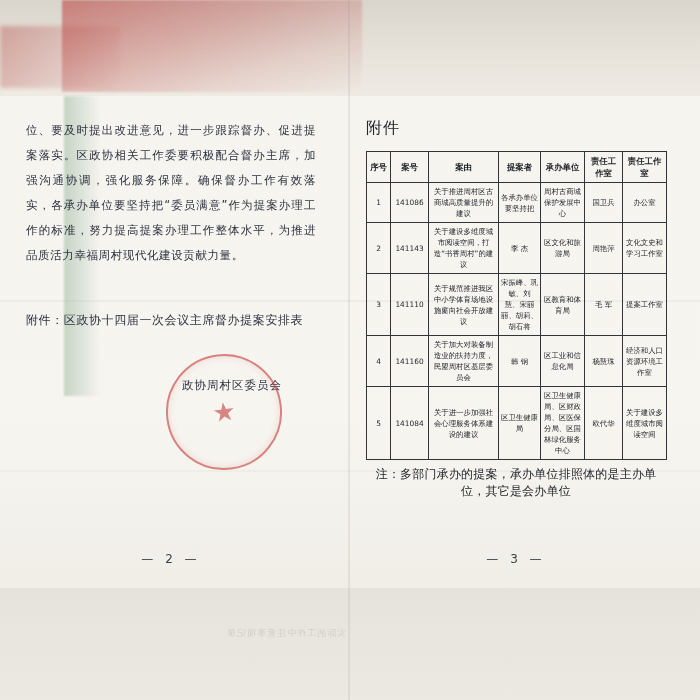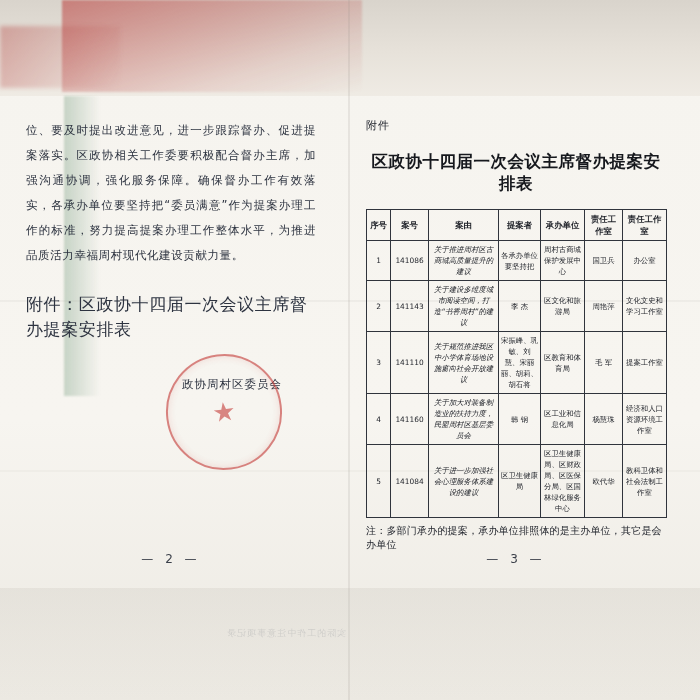--- a/index.html
+++ b/index.html
@@ -51,22 +51,22 @@
   .page-left{
     position:absolute;left:26px;top:118px;width:290px;height:470px;
   }
   .lp-body{
     font-family:"DejaVu Sans", sans-serif;
     font-size:11.5px;line-height:25px;color:#2d3340;
     letter-spacing:.6px;
     text-align:justify;
   }
   .lp-body p{margin:0;}
-  .lp-attach{margin-top:24px;font-size:17px;line-height:25px;color:#2d3340;letter-spacing:.6px;}
-  .lp-sign{margin-top:30px;text-align:right;padding-right:34px;font-size:11.5px;line-height:24px;color:#2d3340;letter-spacing:1px;}
+  .lp-attach{margin-top:40px;font-size:12px;line-height:25px;color:#2d3340;letter-spacing:.6px;}
+  .lp-sign{margin-top:40px;text-align:right;padding-right:34px;font-size:11.5px;line-height:24px;color:#2d3340;letter-spacing:1px;}
   .seal{
     position:absolute;right:34px;top:236px;width:112px;height:112px;
     border:2.5px solid rgba(196,58,56,.72);border-radius:50%;
     transform:rotate(-7deg);
     opacity:.85;
     box-shadow:inset 0 0 8px rgba(196,58,56,.18);
   }
   .seal .star{
     position:absolute;left:50%;top:50%;transform:translate(-50%,-50%);
     color:rgba(196,58,56,.7);font-size:26px;line-height:1;
@@ -74,21 +74,21 @@
 
   .pagenum-left{
     position:absolute;left:26px;top:552px;width:290px;text-align:center;
     font-size:12px;color:#3a3f49;letter-spacing:4px;
   }
 
   
   .page-right{
     position:absolute;left:366px;top:118px;width:300px;
   }
-  .rp-attach{font-size:11px;color:#23262e;letter-spacing:1px;margin-bottom:18px;}
+  .rp-attach{font-size:16px;color:#23262e;letter-spacing:1px;margin-bottom:12px;}
   .rp-title{
     text-align:center;font-weight:bold;font-size:16.5px;color:#16181d;
     letter-spacing:.5px;margin-bottom:14px;
     font-family:"DejaVu Sans", sans-serif;
   }
   table.arr{
     border-collapse:collapse;width:300px;
     table-layout:fixed;
     color:#1d2027;
   }
@@ -102,23 +102,23 @@
     word-break:break-all;
   }
   table.arr th{font-weight:bold;font-size:8.4px;line-height:12px;}
   .col-no{width:24px;}
   .col-code{width:38px;}
   .col-title{width:70px;}
   .col-prop{width:42px;}
   .col-unit{width:44px;}
   .col-chair{width:38px;}
   .col-office{width:44px;}
-  td.tl{text-align:left;padding-left:4px;font-style:italic;}
+  td.tl{text-align:left;padding-left:4px;}
   .rp-note{
-    margin-top:6px;font-size:10px;color:#23262e;letter-spacing:.2px;text-align:left;
+    margin-top:6px;font-size:12px;color:#23262e;letter-spacing:.2px;text-align:center;
   }
   .pagenum-right{
     position:absolute;left:366px;top:552px;width:300px;text-align:center;
     font-size:12px;color:#3a3f49;letter-spacing:4px;
   }
 
   
   .bleed{
     position:absolute;left:70px;top:506px;width:250px;height:60px;
     opacity:.16;color:#4a5360;font-size:9px;line-height:18px;letter-spacing:1px;
@@ -148,21 +148,20 @@
     <div class="lp-sign">政协周村区委员会</div>
     <div class="seal">
       <span class="star">★</span>
     </div>
     <div class="bleed">实际的工作中注意事项记录</div>
   </div>
   <div class="pagenum-left">— 2 —</div>
 
   <div class="page-right">
     <div class="rp-attach">附件</div>
-    <div class="rp-title">区政协十四届一次会议主席督办提案安排表</div>
 
     <table class="arr">
       <colgroup>
         <col class="col-no">
           <col class="col-code">
           <col class="col-title">
           <col class="col-prop">
         <col class="col-unit">
           <col class="col-chair">
           <col class="col-office">
@@ -215,21 +214,21 @@
           <td>杨慧珠</td>
           <td>经济和人口资源环境工作室</td>
         </tr>
         <tr>
           <td>5</td>
           <td>141084</td>
           <td class="tl">关于进一步加强社会心理服务体系建设的建议</td>
           <td>区卫生健康局</td>
           <td>区卫生健康局、区财政局、区医保分局、区国林绿化服务中心</td>
           <td>欧代华</td>
-          <td>教科卫体和社会法制工作室</td>
+          <td>关于建设多维度城市阅读空间</td>
         </tr>
       </tbody>
     </table>
 
     <div class="rp-note">注：多部门承办的提案，承办单位排照体的是主办单位，其它是会办单位</div>
   </div>
   <div class="pagenum-right">— 3 —</div>
 </div>
 
 </body></html>

